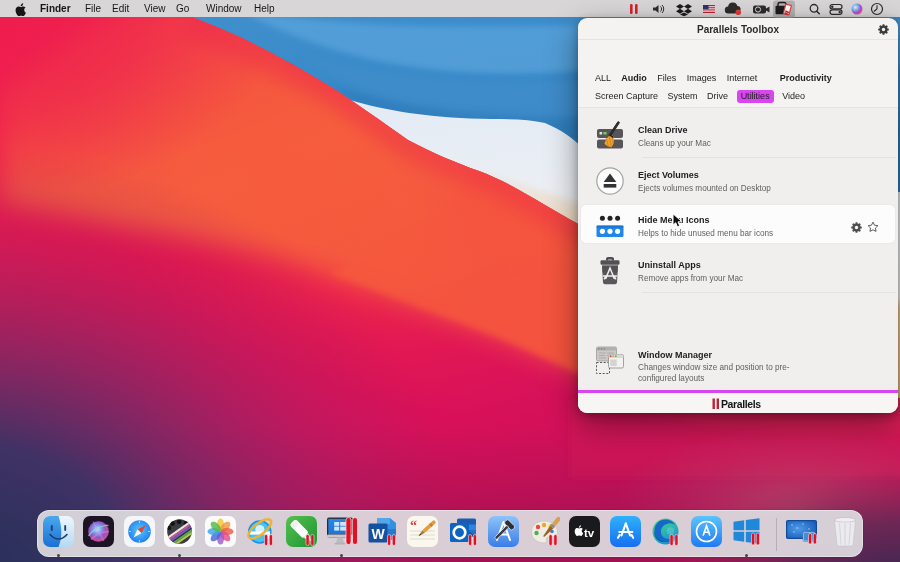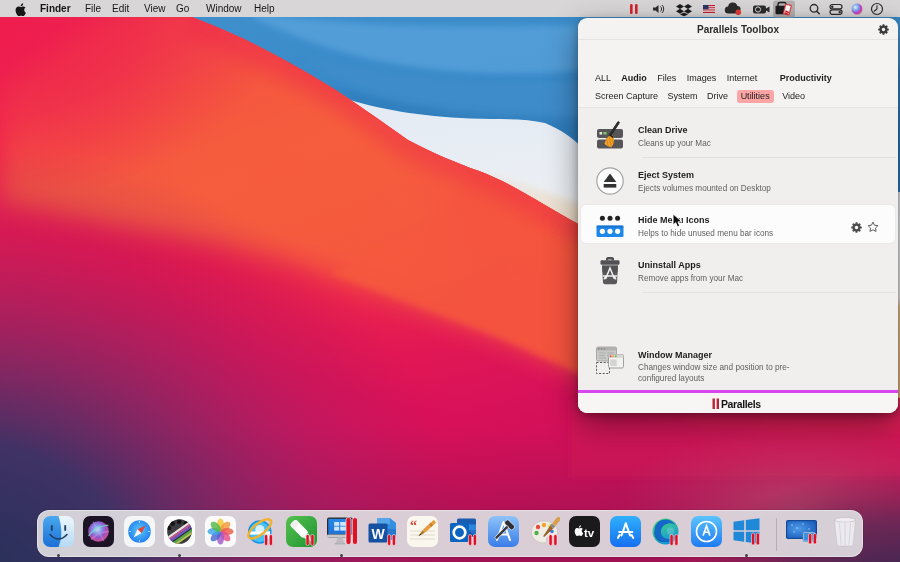--- a/index.html
+++ b/index.html
@@ -231,21 +231,21 @@
           <rect x="10.1" y="2.2" width="3.8" height="4.5" rx="1.2" transform="rotate(135 12 12)" fill="#3c3c3e"></rect>
           <rect x="10.1" y="2.2" width="3.8" height="4.5" rx="1.2" transform="rotate(180 12 12)" fill="#3c3c3e"></rect>
           <rect x="10.1" y="2.2" width="3.8" height="4.5" rx="1.2" transform="rotate(225 12 12)" fill="#3c3c3e"></rect>
           <rect x="10.1" y="2.2" width="3.8" height="4.5" rx="1.2" transform="rotate(270 12 12)" fill="#3c3c3e"></rect>
           <rect x="10.1" y="2.2" width="3.8" height="4.5" rx="1.2" transform="rotate(315 12 12)" fill="#3c3c3e"></rect>
           <circle cx="12" cy="12" r="3.1" fill="#f4f3f1"></circle>
     </svg>
   </div>
   <div id="pcats">
     <div class="c1"><span>ALL</span> <span style="margin-left:8px;font-weight:bold;">Audio</span> <span style="margin-left:8px;">Files</span> <span style="margin-left:8px;">Images</span> <span style="margin-left:8px;">Internet</span> <span style="margin-left:20px;font-weight:bold;">Productivity</span></div>
-    <div class="c2"><span>Screen Capture</span> <span style="margin-left:7px;">System</span> <span style="margin-left:7px;">Drive</span> <span style="margin-left:6px;background:#fca5a5;border-radius:3px;padding:1px 4px 2px;">Utilities</span> <span style="margin-left:6px;">Video</span></div>
+    <div class="c2"><span>Screen Capture</span> <span style="margin-left:7px;">System</span> <span style="margin-left:7px;">Drive</span> <span style="margin-left:6px;background:#d946ef;border-radius:3px;padding:1px 4px 2px;">Utilities</span> <span style="margin-left:6px;">Video</span></div>
   </div>
   <div id="plist">
     <div id="hirow"></div>
     <div class="row" style="top:5px;">
       <svg class="ic" viewBox="0 0 32 32">
         <rect x="3" y="9" width="26" height="9" rx="2" fill="#565658"></rect>
         <rect x="3" y="19.5" width="26" height="9" rx="2" fill="#565658"></rect>
         <rect x="5.5" y="12" width="2.6" height="2.6" rx="0.5" fill="#e8e8e8"></rect>
         <rect x="9.3" y="12" width="3.4" height="2.6" rx="0.5" fill="#7cc35e"></rect>
         <path d="M25.5,2.5 L16.5,16.5 L14.8,15.4 L24,1.6 Z" fill="#2b2b2b" stroke="#2b2b2b" stroke-width="1" stroke-linejoin="round"></path>
@@ -256,21 +256,21 @@
       <div class="tt">Clean Drive</div>
           <div class="st">Cleans up your Mac</div>
       <div class="sep"></div>
     </div>
     <div class="row" style="top:50px;">
       <svg class="ic" viewBox="0 0 32 32">
         <circle cx="16" cy="16" r="13.2" fill="#fcfcfc" stroke="#a3a3a3" stroke-width="1.2"></circle>
         <path d="M16,8.5 L22.3,17 L9.7,17 Z" fill="#333"></path>
         <rect x="9.7" y="19" width="12.6" height="3.6" fill="#333"></rect>
       </svg>
-      <div class="tt">Eject System</div>
+      <div class="tt">Eject Volumes</div>
           <div class="st">Ejects volumes mounted on Desktop</div>
     </div>
     <div class="row" style="top:95px;">
       <svg class="ic" viewBox="0 0 32 32">
         <circle cx="8.4" cy="8.3" r="2.5" fill="#222"></circle>
             <circle cx="16" cy="8.3" r="2.5" fill="#222"></circle>
             <circle cx="23.6" cy="8.3" r="2.5" fill="#222"></circle>
         <rect x="2.5" y="15.5" width="27" height="11.5" rx="1.5" fill="#1e88ea"></rect>
         <rect x="2.5" y="15.5" width="27" height="2" fill="#1565c0" opacity="0.6"></rect>
         <circle cx="8.4" cy="21.3" r="2.6" fill="#fff"></circle>

